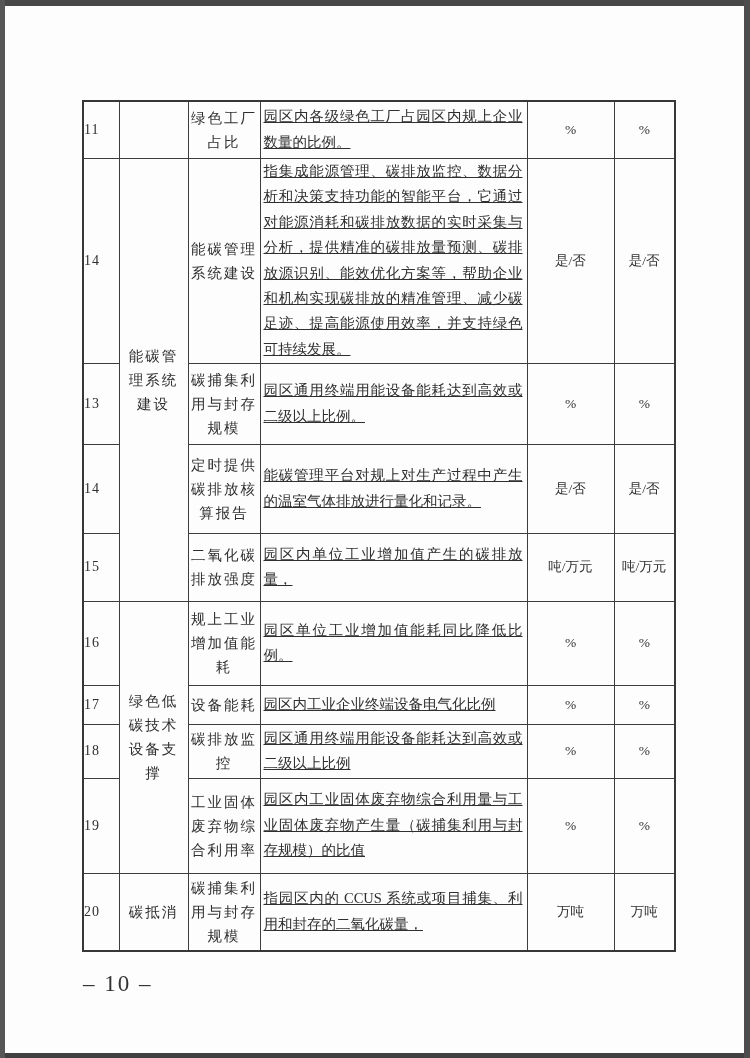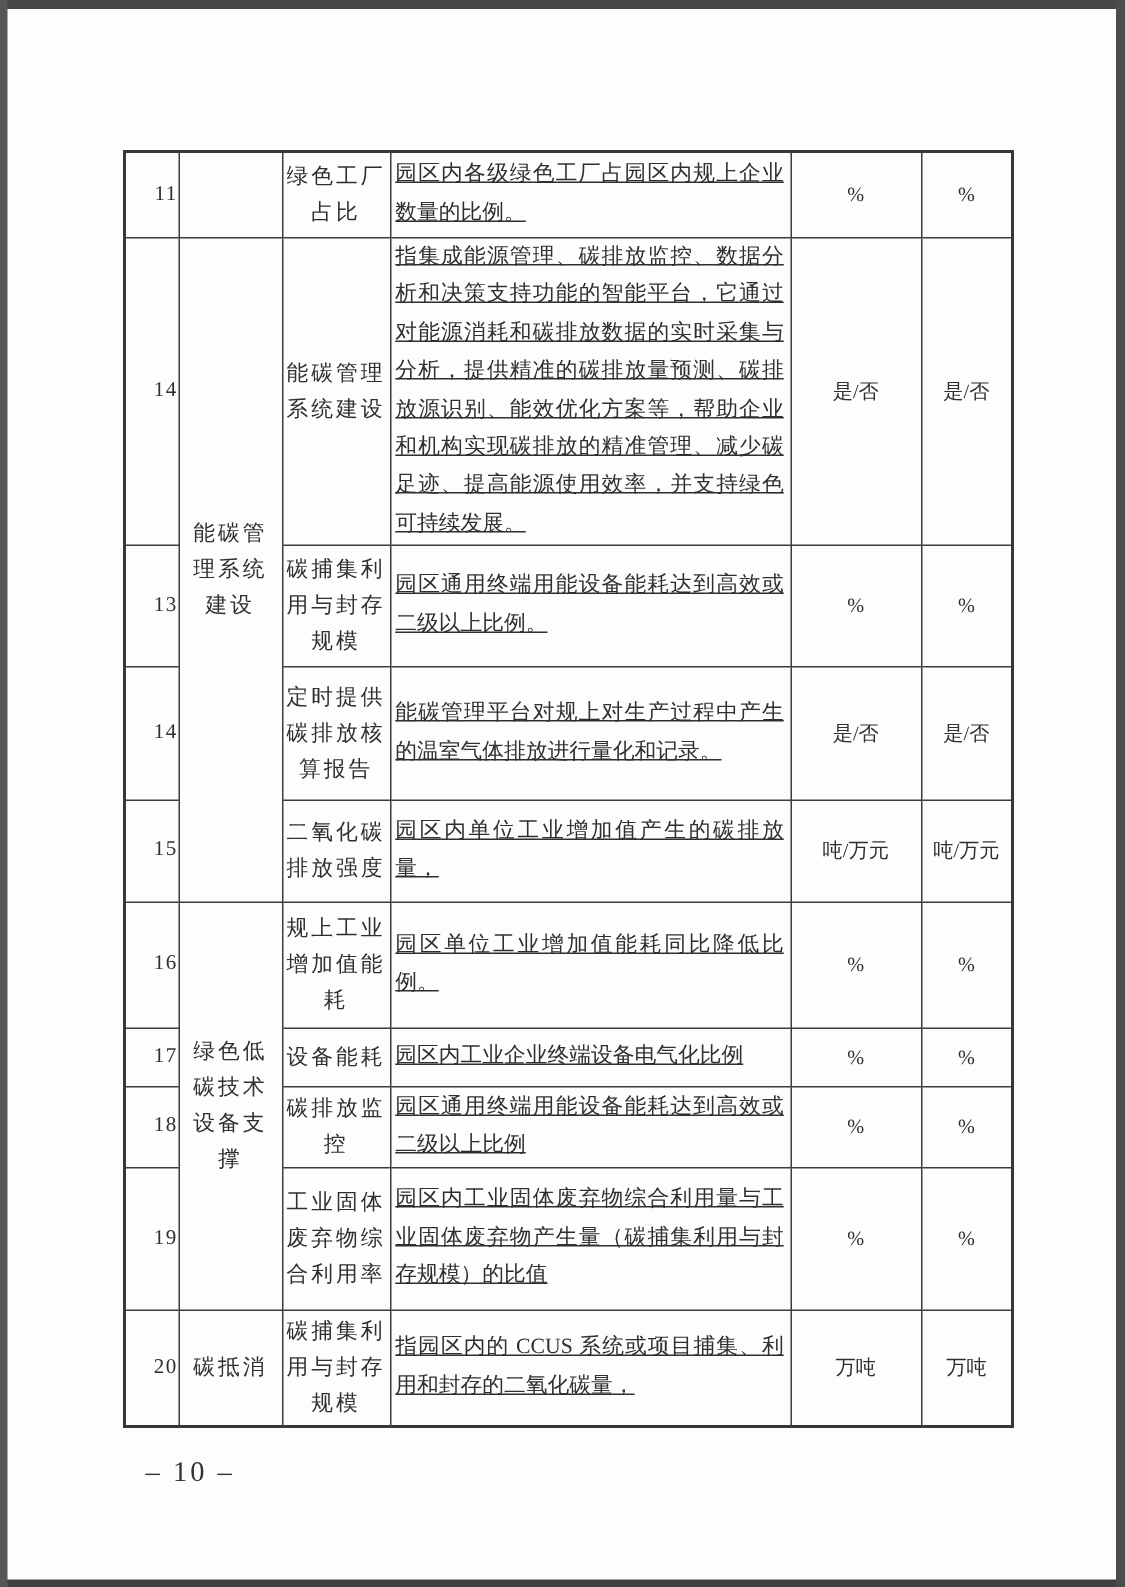--- a/index.html
+++ b/index.html
@@ -21,37 +21,37 @@
     border-collapse:collapse; table-layout:fixed; width:592px;
     border:2px solid #373737;
   }
   .ind-table td {
     border:1.5px solid #3d3d3d;
     vertical-align:middle;
     overflow:hidden;
     padding:0;
   }
   td.num {
-    text-align:right; font-size:14px; letter-spacing:1px;
+    text-align:left; font-size:14px; letter-spacing:1px;
   }
   td.cat, td.ind {
     text-align:center; font-size:14.5px; letter-spacing:2px; line-height:24px;
     padding:0 2px;
   }
   td.desc {
     font-size:14.5px; line-height:25.4px; text-align:justify;
     padding:0 4px 0 3px;
     text-decoration:underline;
   }
   td.unit {
     text-align:center; font-size:13.5px;
   }
   .pagenum {
-    position:absolute; left:97px; top:971px;
-    font-size:19px; letter-spacing:2px; color:#333;
+    position:absolute; left:83px; top:971px;
+    font-size:23px; letter-spacing:2px; color:#333;
   }
 </style>
 </head>
 <body>
 
 <div class="page">
 
   <table class="ind-table">
     <colgroup>
       <col style="width:36px">

